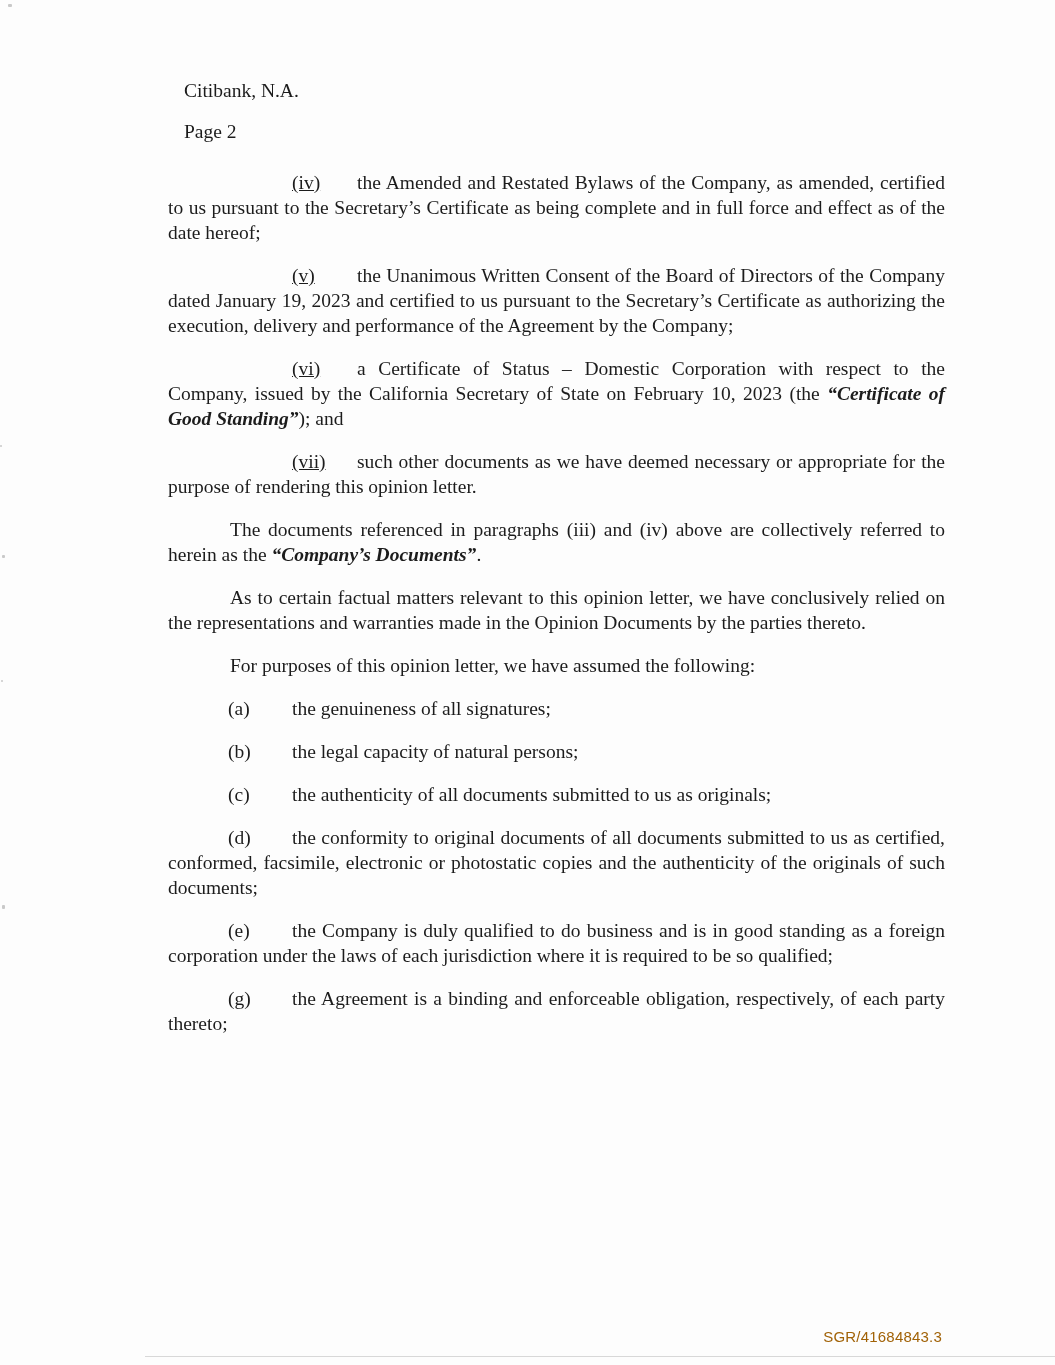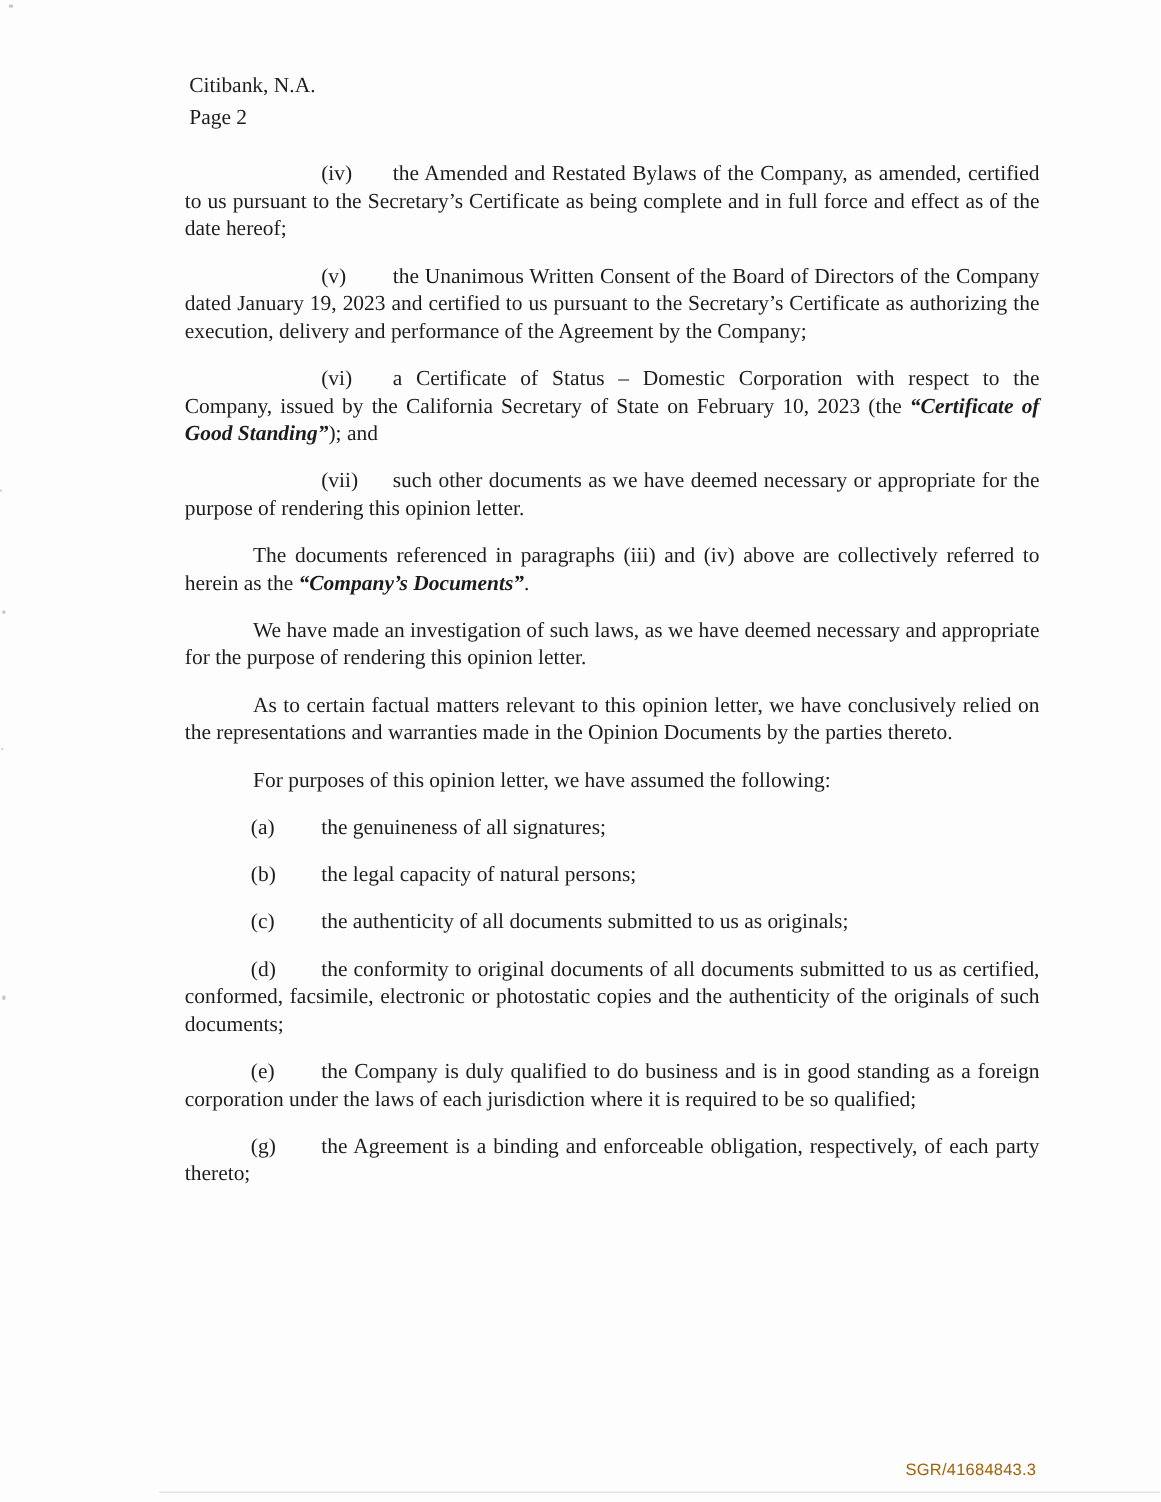--- a/index.html
+++ b/index.html
@@ -14,33 +14,33 @@
     color: #1c1c1c;
     overflow: hidden;
   }
   .content {
     position: absolute;
     left: 168px;
     top: 62px;
     width: 777px;
   }
   .header { margin: 0 0 26px 0; }
-  .header p { margin: 4px; }
+  .header p { margin: 16px; }
   .para {
     margin: 0 0 18px 0;
     text-align: justify;
   }
   .para.body   { text-indent: 62px; }
   .para.roman  { text-indent: 124px; }
   .para.letter { text-indent: 60px; }
   .tab-label {
     display: inline-block;
     text-indent: 0;
   }
-  .roman-label  { width: 65px; }
+  .roman-label  { width: 65px; text-decoration: underline; }
   .letter-label { width: 64px; }
   .bi { font-weight: bold; font-style: italic; }
   .footer {
     position: absolute;
     top: 1324px;
     right: 113px;
     font-family: "Liberation Sans", sans-serif;
     font-size: 15px;
     color: #a16207;
     letter-spacing: 0.2px;
@@ -71,21 +71,20 @@
     <div class="header">
       <p>Citibank, N.A.</p>
       <p>Page 2</p>
     </div>
     <div id="doc-body">
         <p class="para roman"><span class="tab-label roman-label">(iv)</span><span>the Amended and Restated Bylaws of the Company, as amended, certified to us pursuant to the Secretary’s Certificate as being complete and in full force and effect as of the date hereof;</span></p>
         <p class="para roman"><span class="tab-label roman-label">(v)</span><span>the Unanimous Written Consent of the Board of Directors of the Company dated January 19, 2023 and certified to us pursuant to the Secretary’s Certificate as authorizing the execution, delivery and performance of the Agreement by the Company;</span></p>
         <p class="para roman"><span class="tab-label roman-label">(vi)</span><span>a Certificate of Status – Domestic Corporation with respect to the Company, issued by the California Secretary of State on February 10, 2023 (the </span><span class="bi">“Certificate of Good Standing”</span><span>); and</span></p>
         <p class="para roman"><span class="tab-label roman-label">(vii)</span><span>such other documents as we have deemed necessary or appropriate for the purpose of rendering this opinion letter.</span></p>
         <p class="para body"><span>The documents referenced in paragraphs (iii) and (iv) above are collectively referred to herein as the </span><span class="bi">“Company’s Documents”</span><span>.</span></p>
-        <p class="para body"><span>We have made an investigation of such laws, as we have deemed necessary and appropriate for the purpose of rendering this opinion letter.</span></p>
         <p class="para body"><span>As to certain factual matters relevant to this opinion letter, we have conclusively relied on the representations and warranties made in the Opinion Documents by the parties thereto.</span></p>
         <p class="para body"><span>For purposes of this opinion letter, we have assumed the following:</span></p>
         <p class="para letter"><span class="tab-label letter-label">(a)</span><span>the genuineness of all signatures;</span></p>
         <p class="para letter"><span class="tab-label letter-label">(b)</span><span>the legal capacity of natural persons;</span></p>
         <p class="para letter"><span class="tab-label letter-label">(c)</span><span>the authenticity of all documents submitted to us as originals;</span></p>
         <p class="para letter"><span class="tab-label letter-label">(d)</span><span>the conformity to original documents of all documents submitted to us as certified, conformed, facsimile, electronic or photostatic copies and the authenticity of the originals of such documents;</span></p>
         <p class="para letter"><span class="tab-label letter-label">(e)</span><span>the Company is duly qualified to do business and is in good standing as a foreign corporation under the laws of each jurisdiction where it is required to be so qualified;</span></p>
         <p class="para letter"><span class="tab-label letter-label">(g)</span><span>the Agreement is a binding and enforceable obligation, respectively, of each party thereto;</span></p>
       </div>
   </div>

